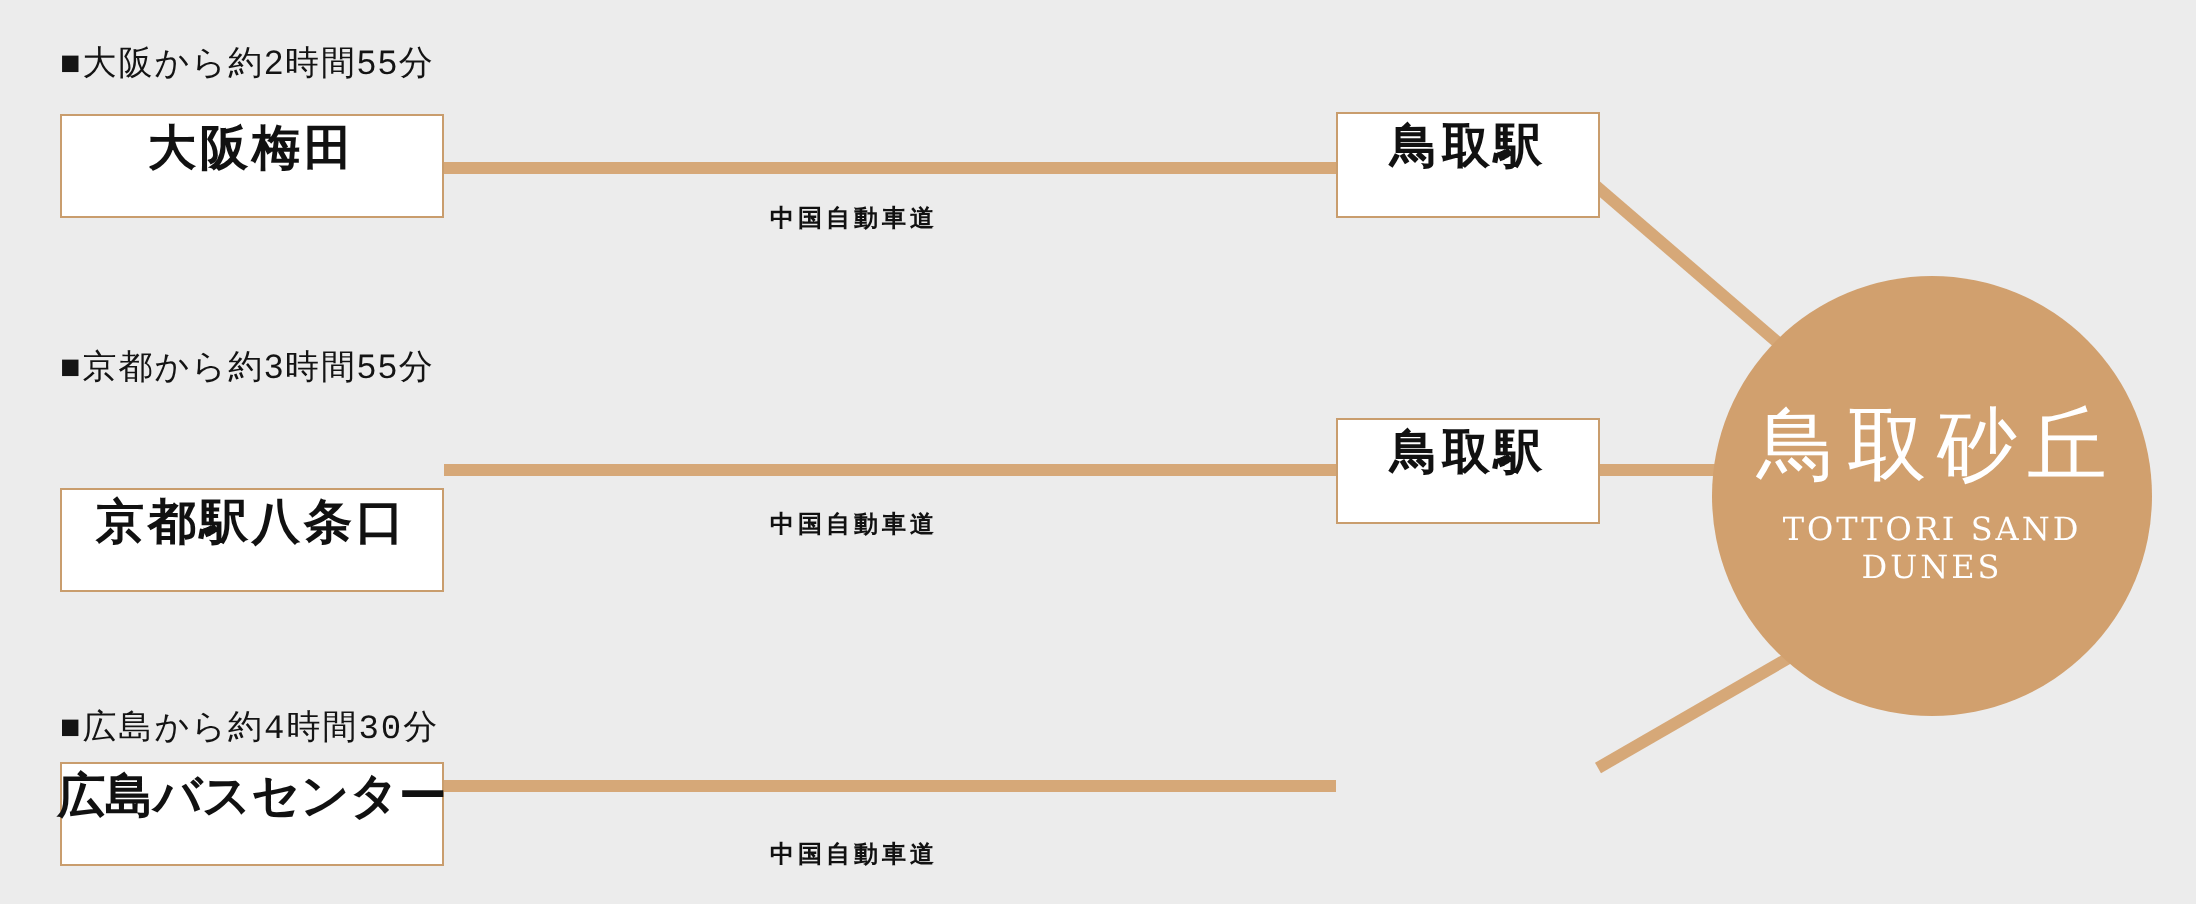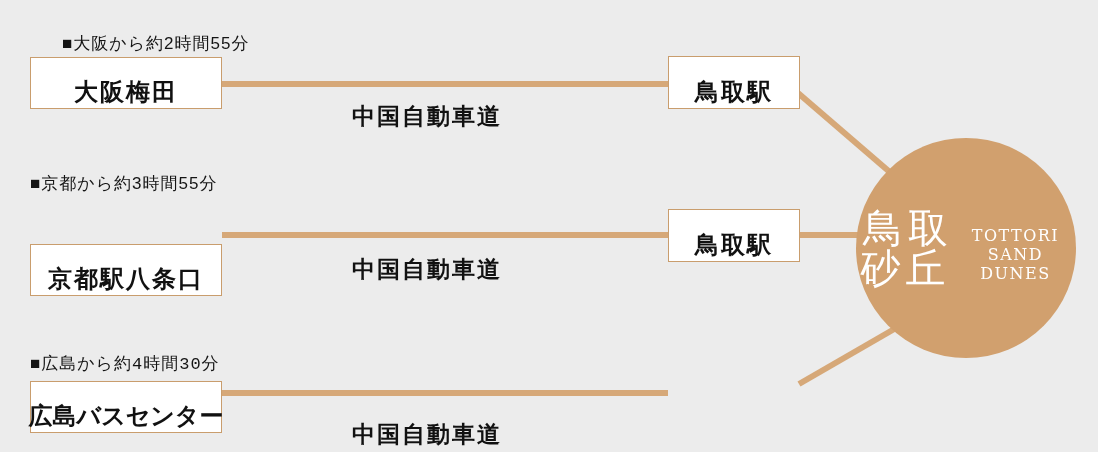--- a/index.html
+++ b/index.html
@@ -16,36 +16,36 @@
   .lines{position:absolute;left:0;top:0;}
   .route-header{
     position:absolute;left:30px;
     font-size:17px;font-weight:500;color:#141414;
     letter-spacing:1px;white-space:nowrap;
   }
   .station-box{
     position:absolute;
     background:#ffffff;
     border:1px solid #c99d6d;
-    display:flex;align-items:flex-end;justify-content:center;
+    display:flex;align-items:flex-start;justify-content:center;
     font-size:24px;font-weight:bold;color:#111111;
     letter-spacing:2px;white-space:nowrap;
     box-sizing:border-box;
   }
   .origin-box{left:30px;width:192px;height:52px;}
   .dest-box{left:668px;width:132px;height:53px;}
   .via-label{
     position:absolute;left:222px;width:410px;
     text-align:center;
-    font-size:23px;font-weight:bold;color:#111111;
+    font-size:12px;font-weight:bold;color:#111111;
     letter-spacing:2px;white-space:nowrap;
   }
   .circle-text{
     position:absolute;left:856px;top:140px;width:220px;height:216px;
-    display:flex;flex-direction:row;align-items:center;justify-content:center;
+    display:flex;flex-direction:column;align-items:center;justify-content:center;
     color:#ffffff;text-align:center;
     font-family:"DejaVu Serif","Liberation Serif",serif;
     pointer-events:none;
   }
   .circle-main{font-size:40px;letter-spacing:5px;line-height:1;text-indent:5px;}
   .circle-sub{font-size:16px;letter-spacing:1.5px;margin-top:12px;}
 </style>
 </head>
 <body>
 
@@ -63,21 +63,21 @@
     <line x1="799" y1="384" x2="948" y2="298" stroke="#d6a878" stroke-width="6"></line>
 
     <circle cx="966" cy="248" r="110" fill="#d1a06e"></circle>
   </svg>
 
   <div class="circle-text">
     <div class="circle-main">鳥取砂丘</div>
     <div class="circle-sub">TOTTORI SAND DUNES</div>
   </div>
 
-  <div class="route-header" style="top:32px;margin-left:32px;">■大阪から約2時間55分</div>
+  <div class="route-header" style="top:20px;">■大阪から約2時間55分</div>
   <div class="station-box origin-box" style="top:57px;">
     <span>大阪梅田</span>
   </div>
   <div class="via-label" style="top:101px;">中国自動車道</div>
   <div class="station-box dest-box" style="top:56px;">
     <span>鳥取駅</span>
   </div>
 
   <div class="route-header" style="top:172px;text-align:center;">■京都から約3時間55分</div>
   <div class="station-box origin-box" style="top:209px;margin-top:35px;">

